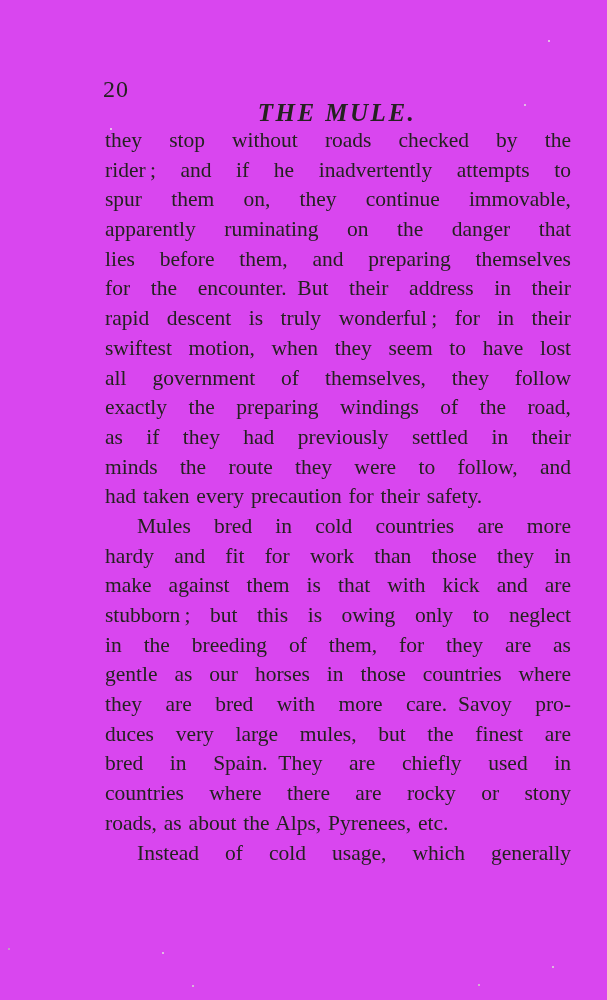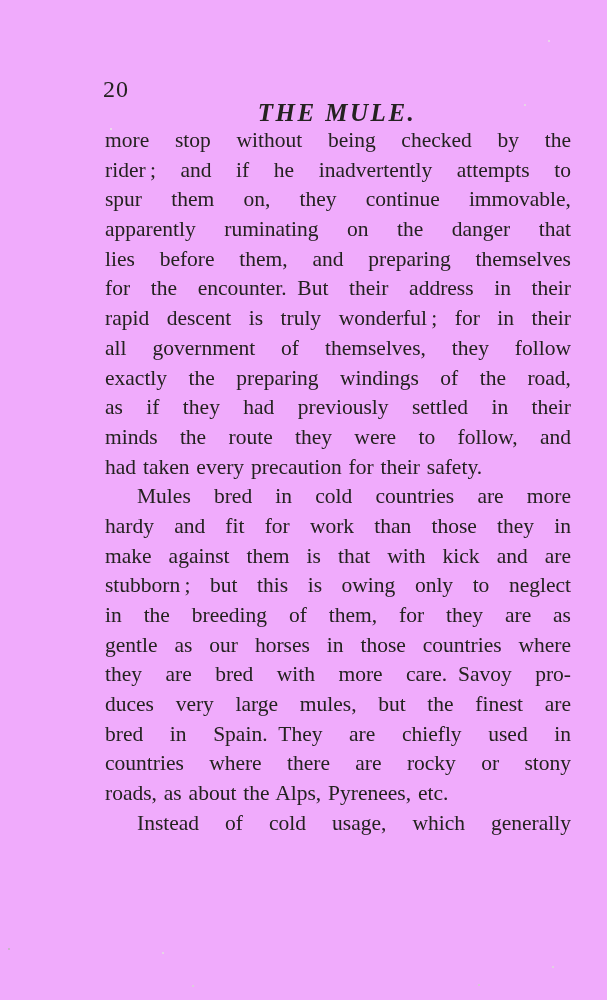--- a/index.html
+++ b/index.html
@@ -76,33 +76,34 @@
     text-align: center;
     text-align-last: left;
   }
   .line.indent {
     text-indent: 32px;
   }
 </style>
 </head>
 <body>
 
-<div class="page" style="background: #f0abfc; color: rgb(36, 34, 32);">
+<div class="page" style="background: #d946ef; color: rgb(36, 34, 32);">
   <header class="running-head">
     <span class="page-number">20</span>
     <span class="running-title">THE MULE.</span>
   </header>
   <main class="text-block">
-      <div class="line">more stop without being checked by the</div>
+      <div class="line">they stop without roads checked by the</div>
       <div class="line">rider ; and if he inadvertently attempts to</div>
       <div class="line">spur them on, they continue immovable,</div>
       <div class="line">apparently ruminating on the danger that</div>
       <div class="line">lies before them, and preparing themselves</div>
       <div class="line">for the encounter. But their address in their</div>
       <div class="line">rapid descent is truly wonderful ; for in their</div>
+      <div class="line">swiftest motion, when they seem to have lost</div>
       <div class="line">all government of themselves, they follow</div>
       <div class="line">exactly the preparing windings of the road,</div>
       <div class="line">as if they had previously settled in their</div>
       <div class="line">minds the route they were to follow, and</div>
       <div class="line endline">had taken every precaution for their safety.</div>
       <div class="line indent">Mules bred in cold countries are more</div>
       <div class="line">hardy and fit for work than those they in</div>
       <div class="line">make against them is that with kick and are</div>
       <div class="line">stubborn ; but this is owing only to neglect</div>
       <div class="line">in the breeding of them, for they are as</div>

